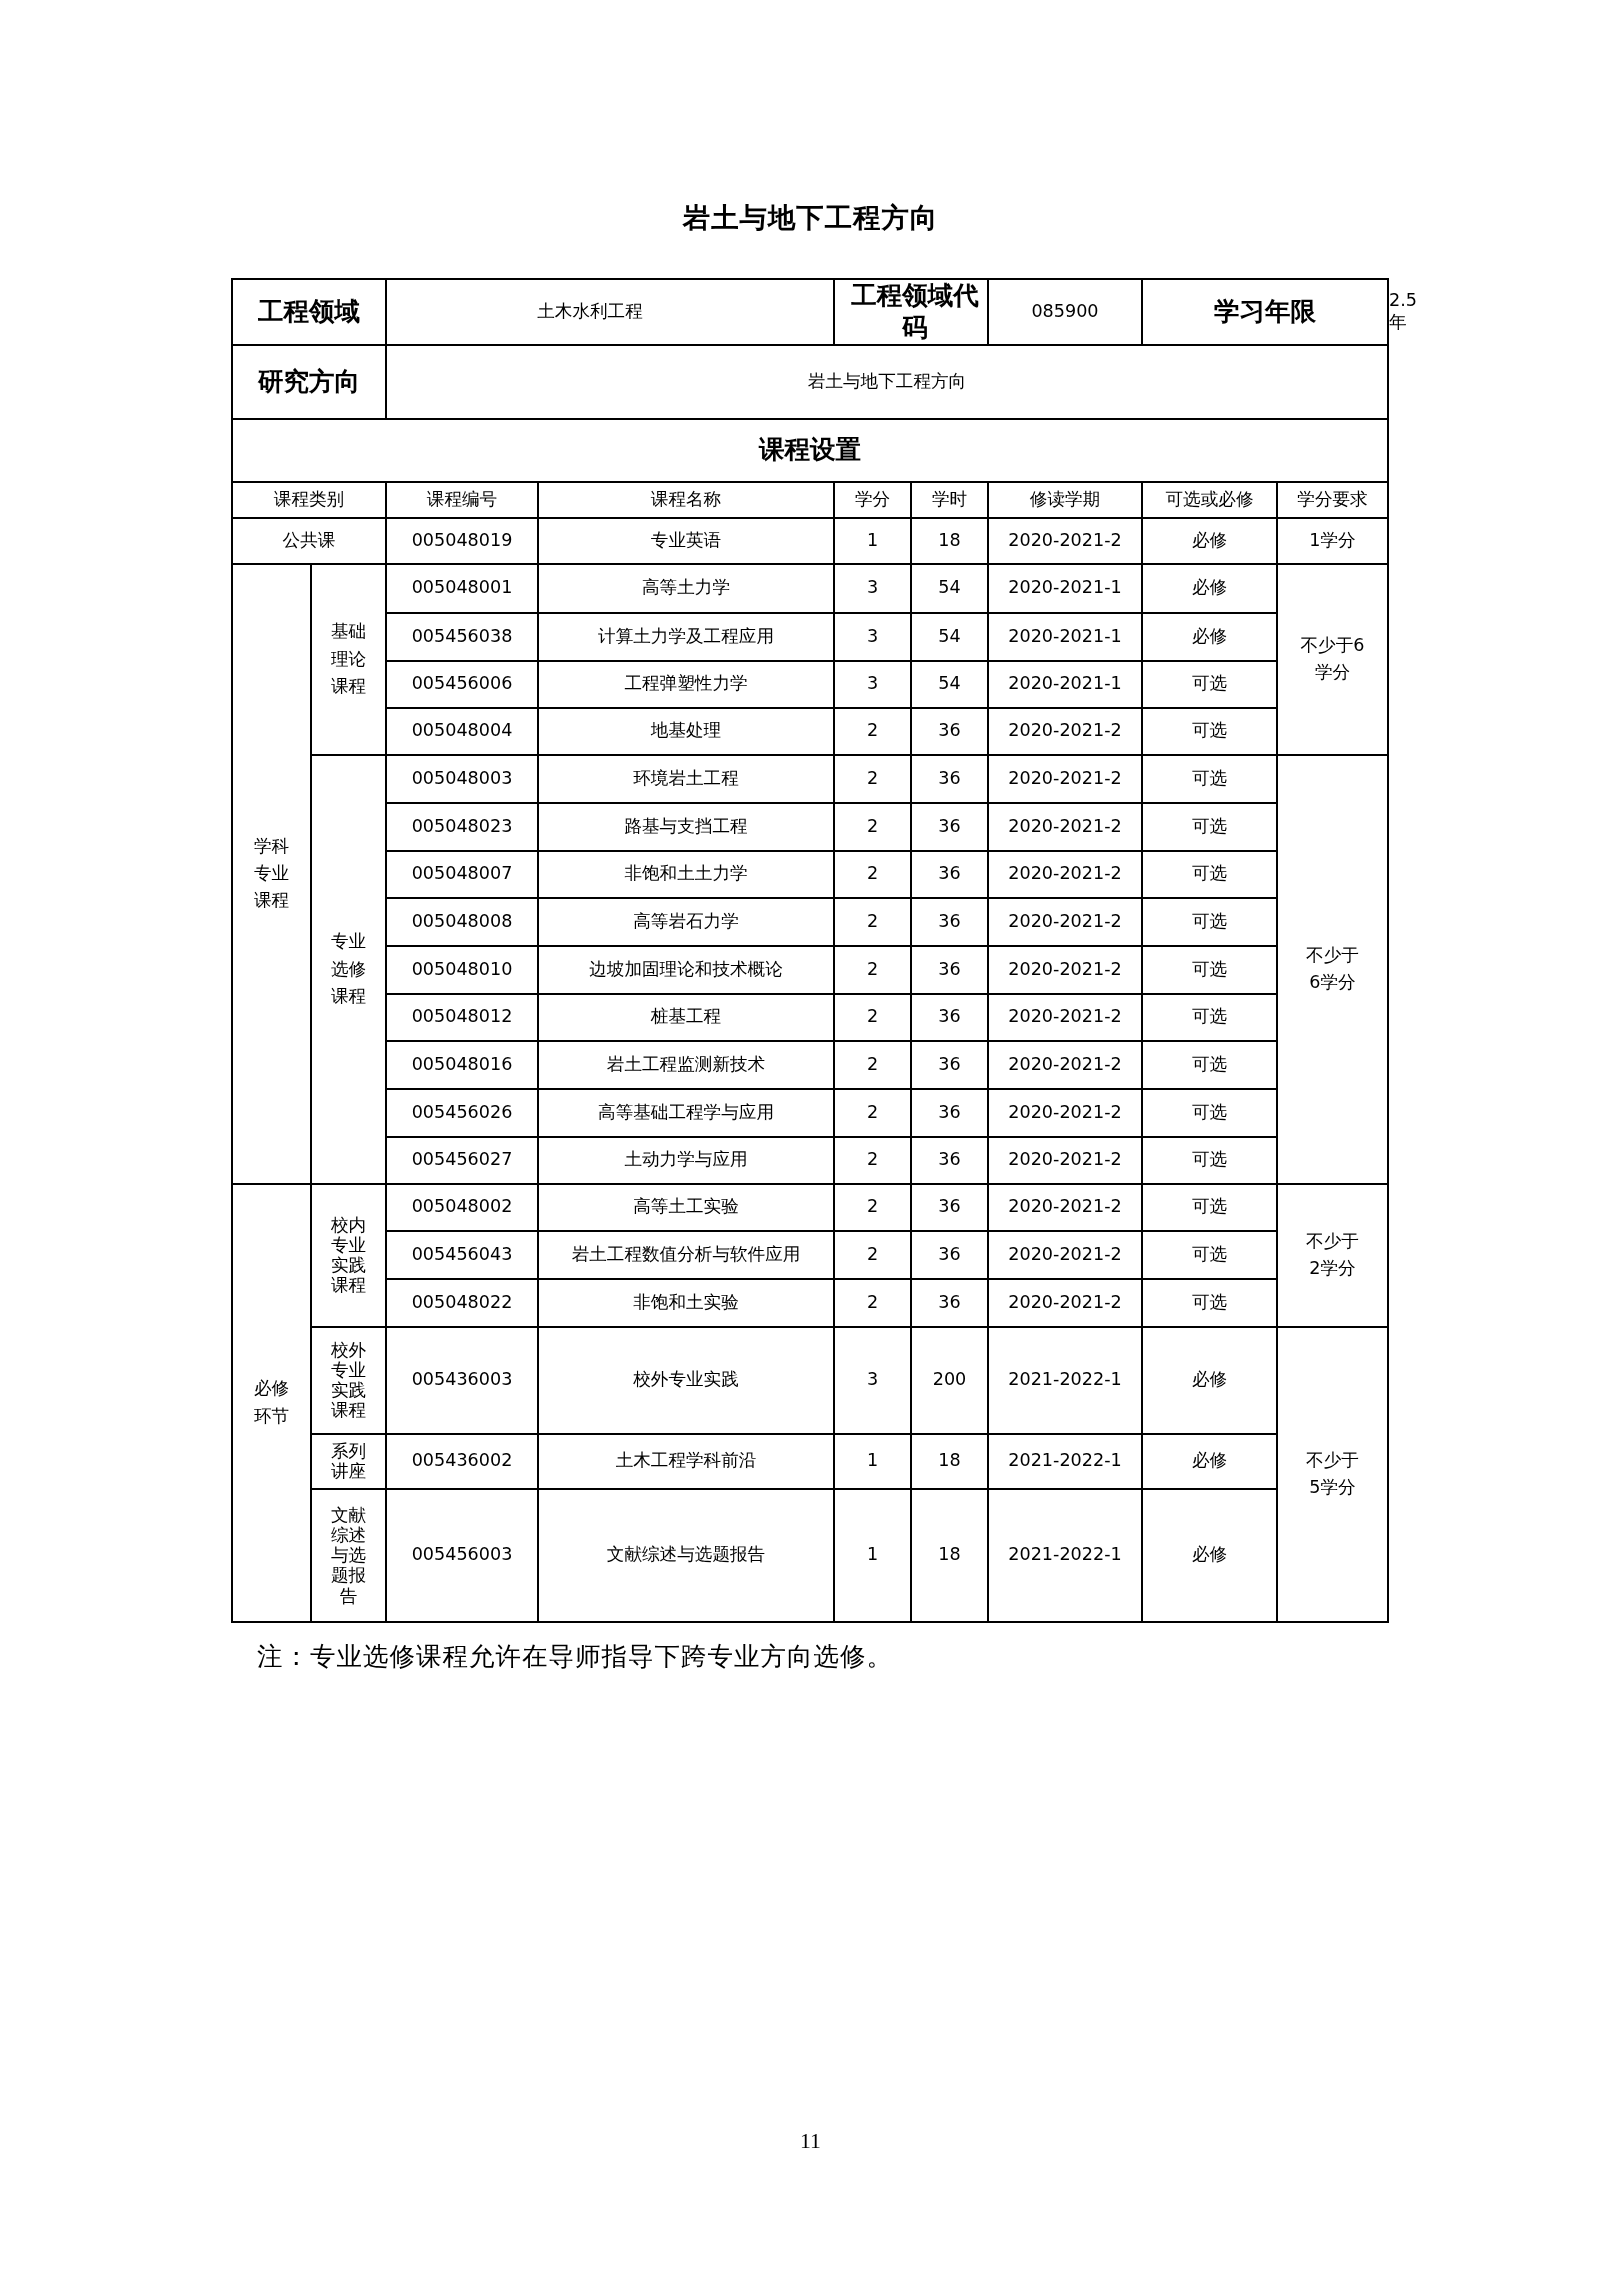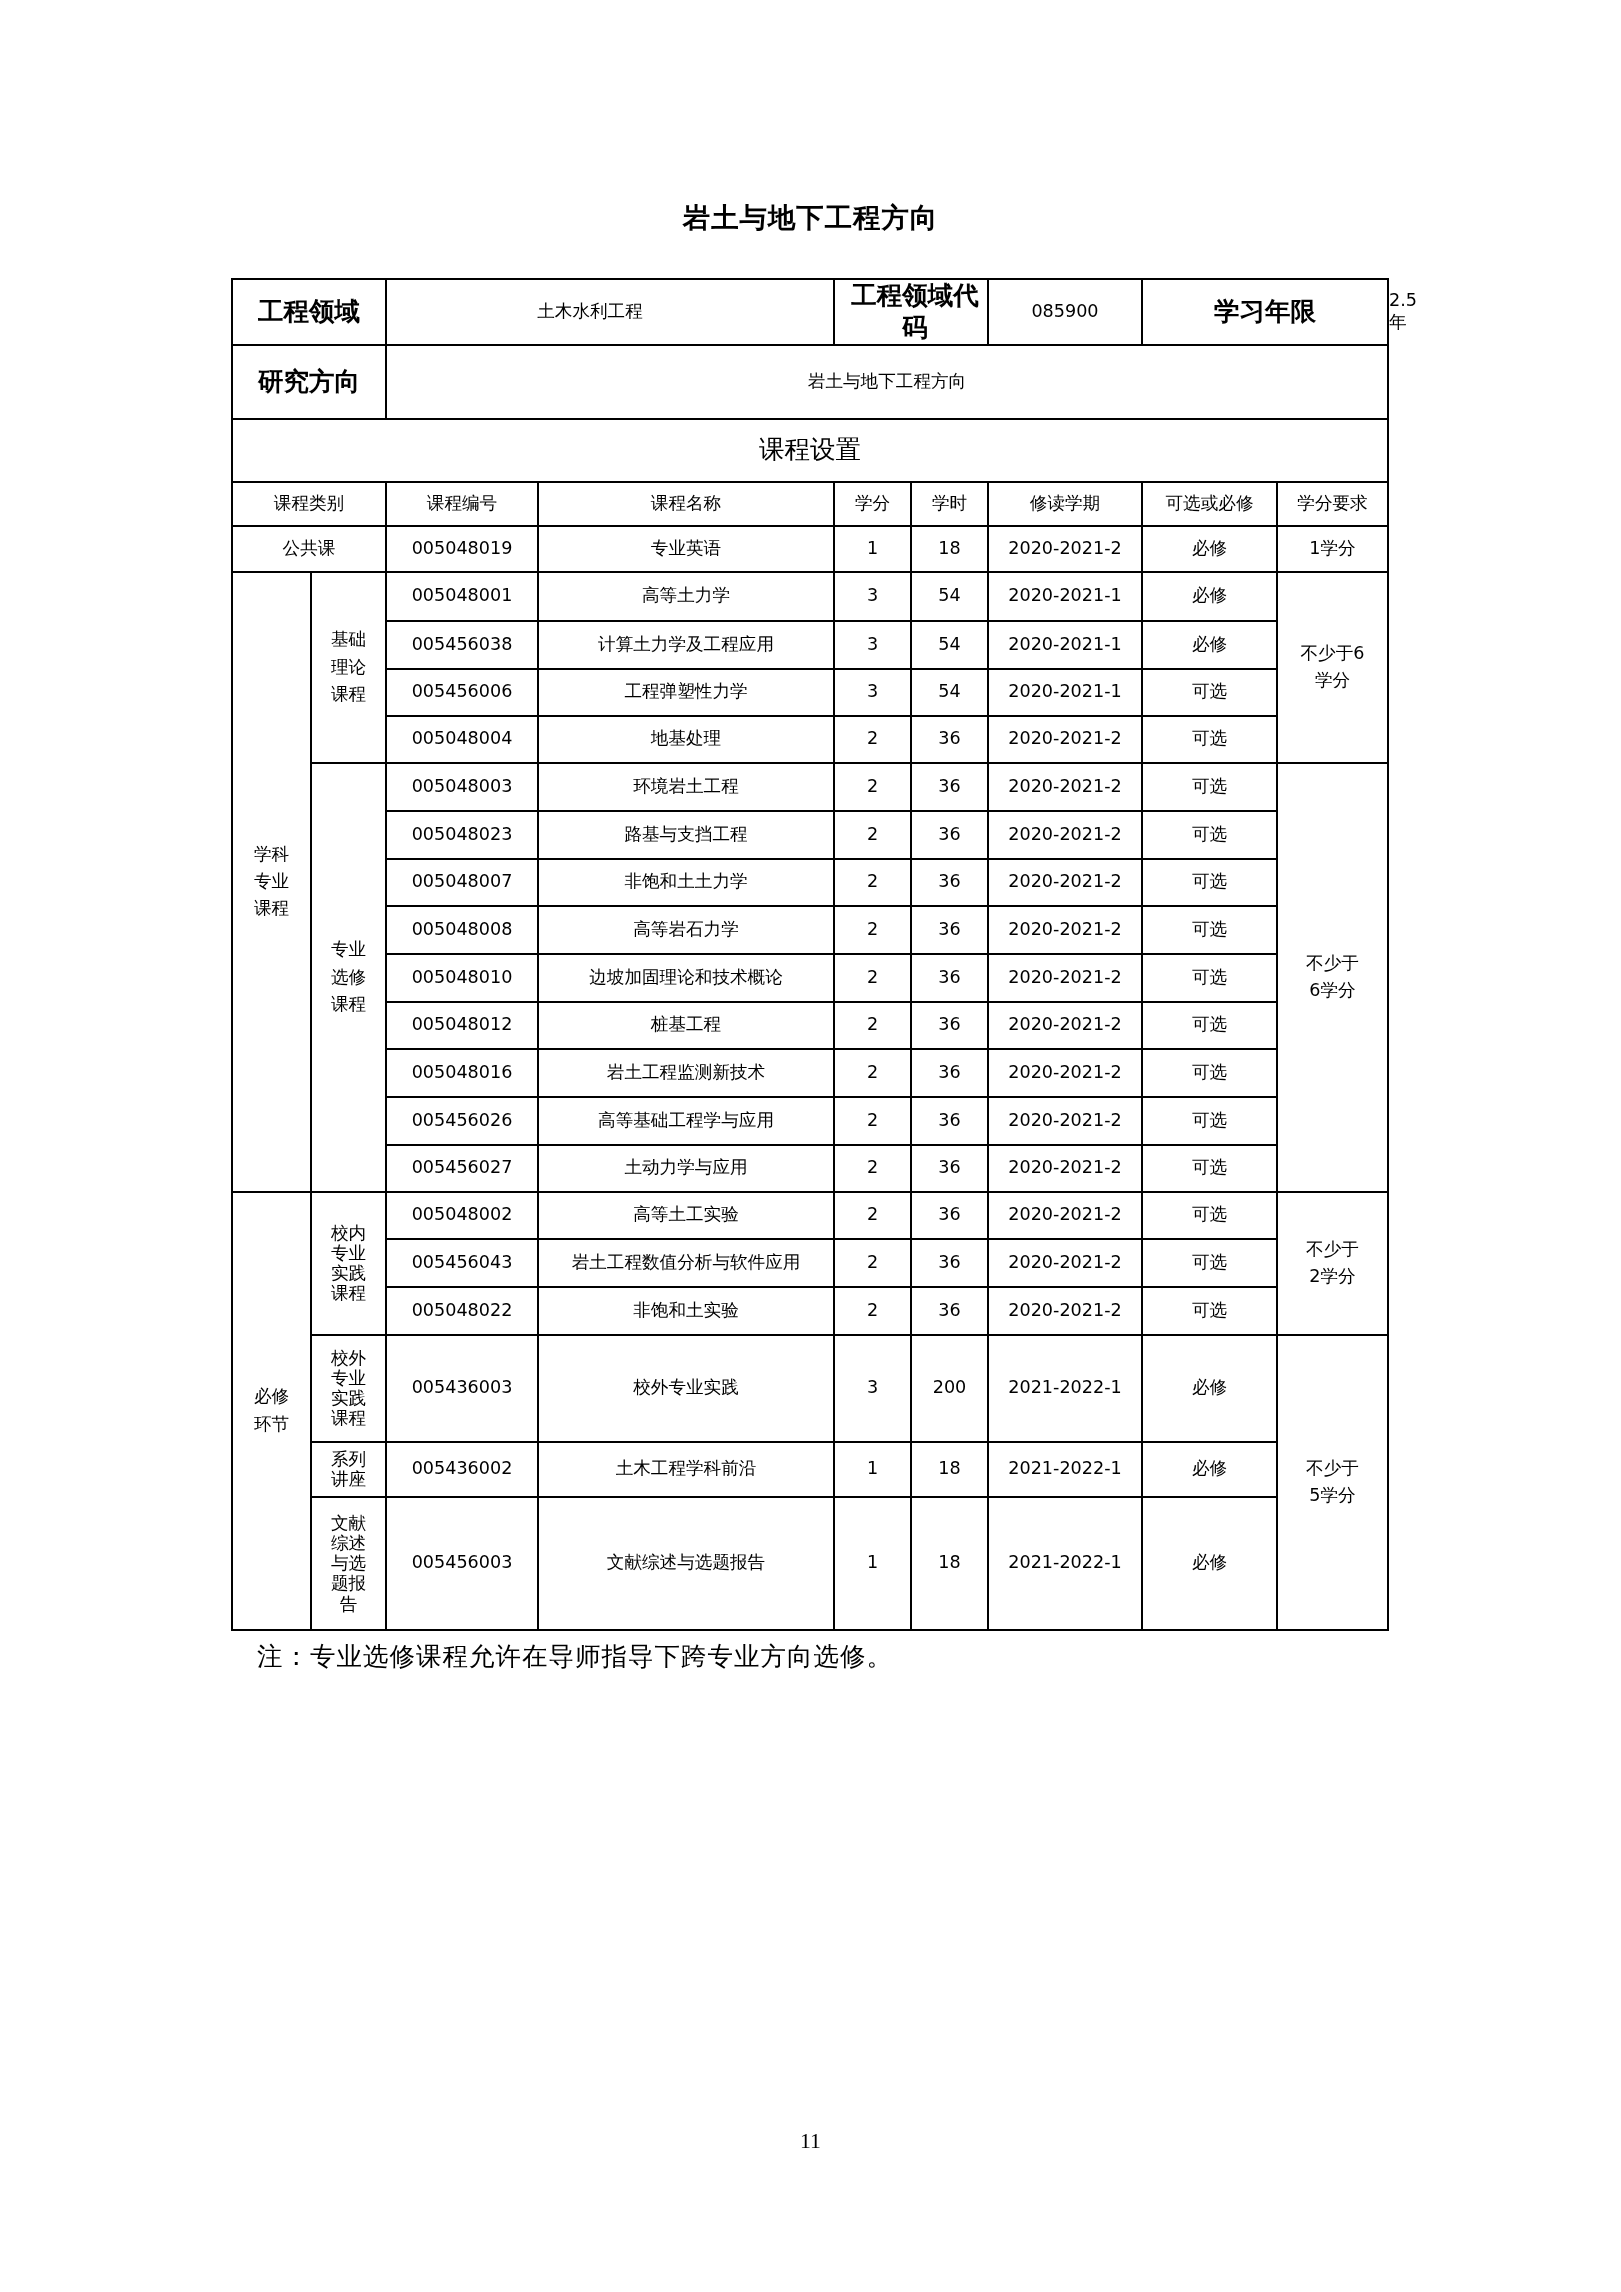--- a/index.html
+++ b/index.html
@@ -21,21 +21,21 @@
   table.main td {
     border: 2px solid #000; padding: 0; text-align: center; vertical-align: middle;
     font-size: 17.6px; line-height: 1.25;
   }
   .lbl-big {
     font-family: "DejaVu Serif", "Liberation Serif", serif;
     font-weight: bold; font-size: 25.5px !important;
   }
   .sec-title {
     font-family: "DejaVu Serif", "Liberation Serif", serif;
-    font-weight: normal; font-size: 25.5px !important;
+    font-weight: bold; font-size: 25.5px !important;
   }
   .vtext { line-height: 1.55 !important; }
   .vtext-tight { line-height: 1.15 !important; font-size: 17.6px; }
   .note {
     position: absolute; left: 257px; top: 1639px;
     font-family: Liberation Mono, monospace;
     font-size: 25.5px; letter-spacing: 1px;
   }
   .page-num {
     position: absolute; left: 0; width: 1621px; top: 2129px; text-align: center;
@@ -73,21 +73,21 @@
 
   <tr style="height:74px">
     <td colspan="2" class="lbl-big">研究方向</td>
     <td colspan="7">岩土与地下工程方向</td>
   </tr>
 
   <tr style="height:63px">
     <td colspan="9" class="sec-title">课程设置</td>
   </tr>
 
-  <tr style="height:44px">
+  <tr style="height:36px">
     <td colspan="2">课程类别</td>
     <td>课程编号</td>
     <td>课程名称</td>
     <td>学分</td>
     <td>学时</td>
     <td>修读学期</td>
     <td>可选或必修</td>
     <td>学分要求</td>
   </tr>
 

